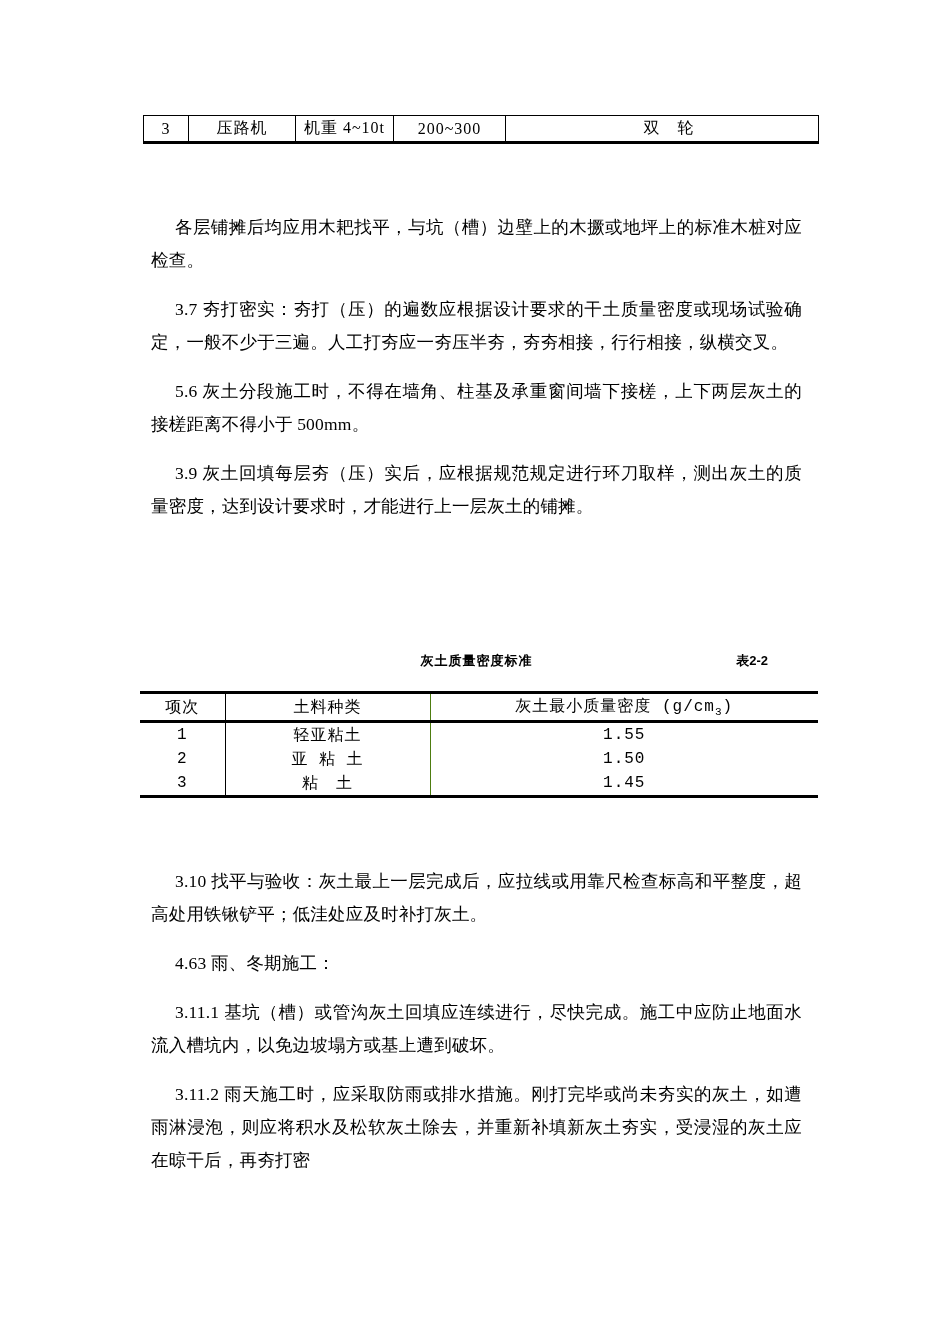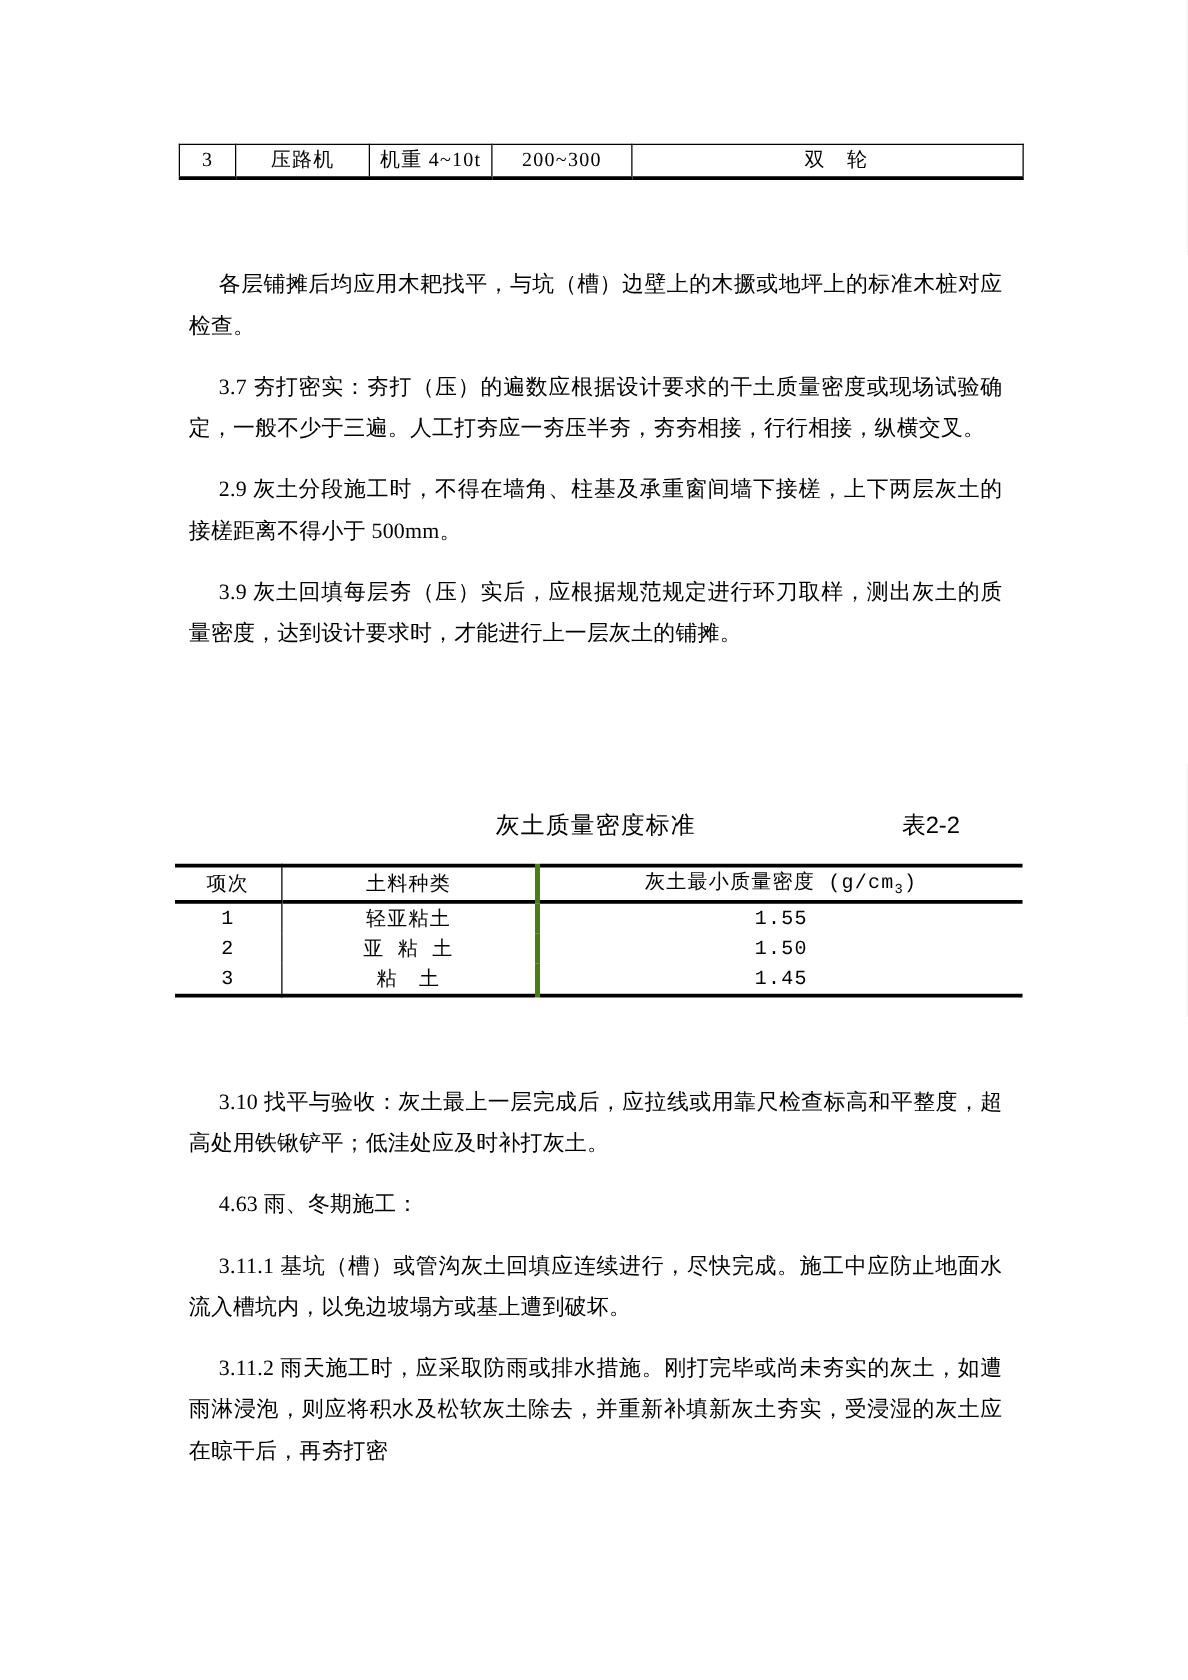--- a/index.html
+++ b/index.html
@@ -35,34 +35,34 @@
     text-align:justify;text-indent:24px;letter-spacing:0.2px;
   }
   .var-d{font-style:italic;font-family:"Liberation Serif",serif;padding:0 2px;}
   .var-sub{font-size:11px;vertical-align:sub;}
 
   
   .density-block{position:absolute;left:135px;top:648px;width:683px;}
   .density-caption{
     position:relative;height:30px;line-height:26px;text-align:center;
     font-family:"Liberation Sans","DejaVu Sans",sans-serif;
-    font-weight:normal;font-size:19px;letter-spacing:1px;
+    font-weight:bold;font-size:13px;letter-spacing:1px;
   }
   .density-caption .table-no{position:absolute;right:50px;top:0;letter-spacing:0;}
   .density-table{
     margin:13px 0 0 5px;width:678px;
     border-collapse:collapse;table-layout:fixed;
     font-size:16px;letter-spacing:1px;
     border-top:3px solid #000;border-bottom:3px solid #000;font-family:Liberation Mono, monospace;
   }
   .density-table td{padding:0;text-align:center;white-space:nowrap;}
   .density-table .hdr td{height:26px;border-bottom:3px solid #000;}
   .density-table .row td{height:24px;}
   .density-table td.v1{border-right:1px solid #000;}
-  .density-table td.v2{border-right:4px solid #4d7c0f;}
+  .density-table td.v2{border-right:1px solid #4d7c0f;}
   .unit-sub{font-size:11px;}
 </style>
 </head>
 <body>
 
 <div class="page">
 
   <table class="equip-table">
     <colgroup>
       <col style="width:45px">
@@ -78,21 +78,21 @@
       <td>机重 4~10t</td>
       <td>200~300</td>
       <td class="note-cell">双　轮</td>
     </tr>
   </tbody>
     </table>
 
   <div class="paras paras-top">
     <p>各层铺摊后均应用木耙找平，与坑（槽）边壁上的木撅或地坪上的标准木桩对应检查。</p>
     <p>3.7 夯打密实：夯打（压）的遍数应根据设计要求的干土质量密度或现场试验确定，一般不少于三遍。人工打夯应一夯压半夯，夯夯相接，行行相接，纵横交叉。</p>
-    <p>2.9 灰土分段施工时，不得在墙角、柱基及承重窗间墙下接槎，上下两层灰土的接槎距离不得小于 500mm。</p>
+    <p>5.6 灰土分段施工时，不得在墙角、柱基及承重窗间墙下接槎，上下两层灰土的接槎距离不得小于 500mm。</p>
     <p>3.9 灰土回填每层夯（压）实后，应根据规范规定进行环刀取样，测出灰土的质量密度，达到设计要求时，才能进行上一层灰土的铺摊。</p>
   </div>
 
   <div class="density-block">
     <div class="density-caption">
       <span>灰土质量密度标准</span>
       <span class="table-no">表2-2</span>
     </div>
     <table class="density-table">
       <colgroup>

